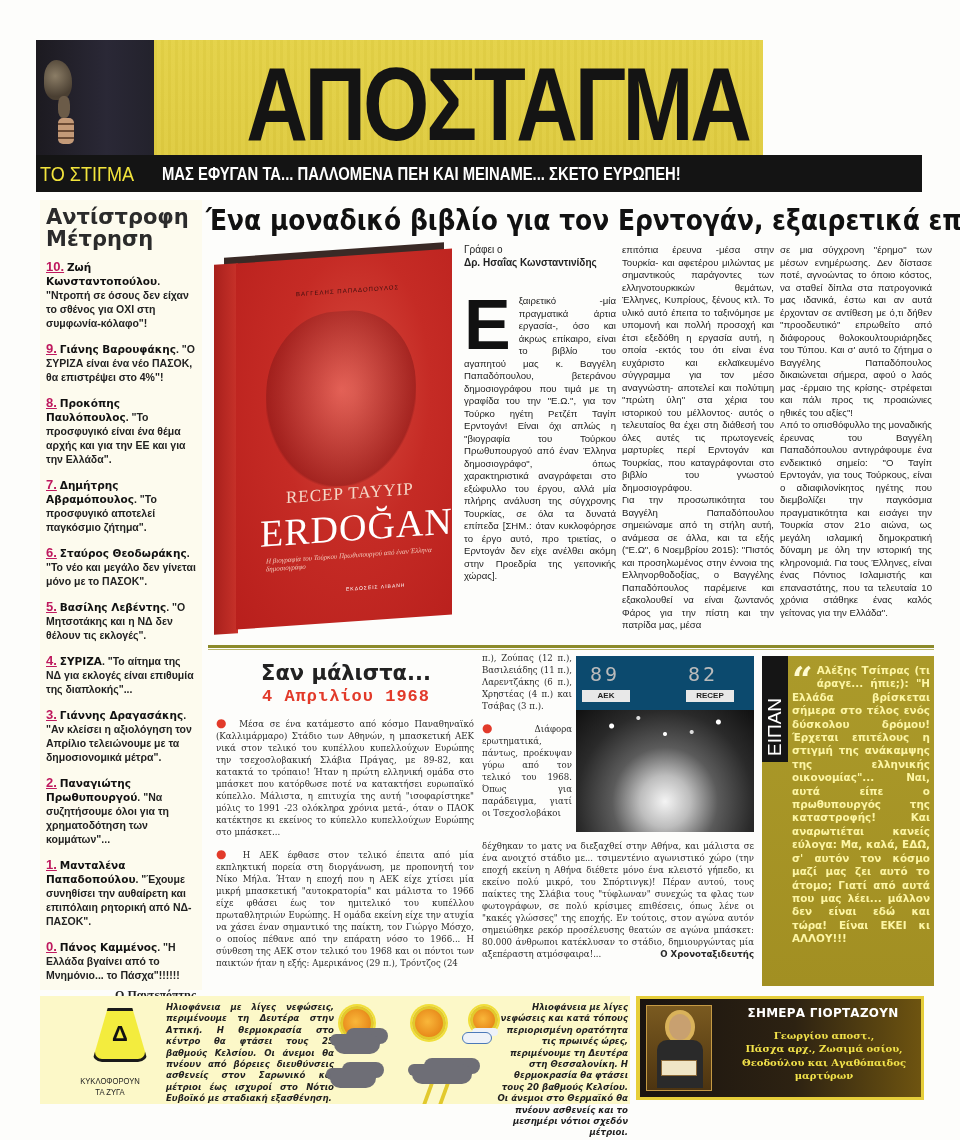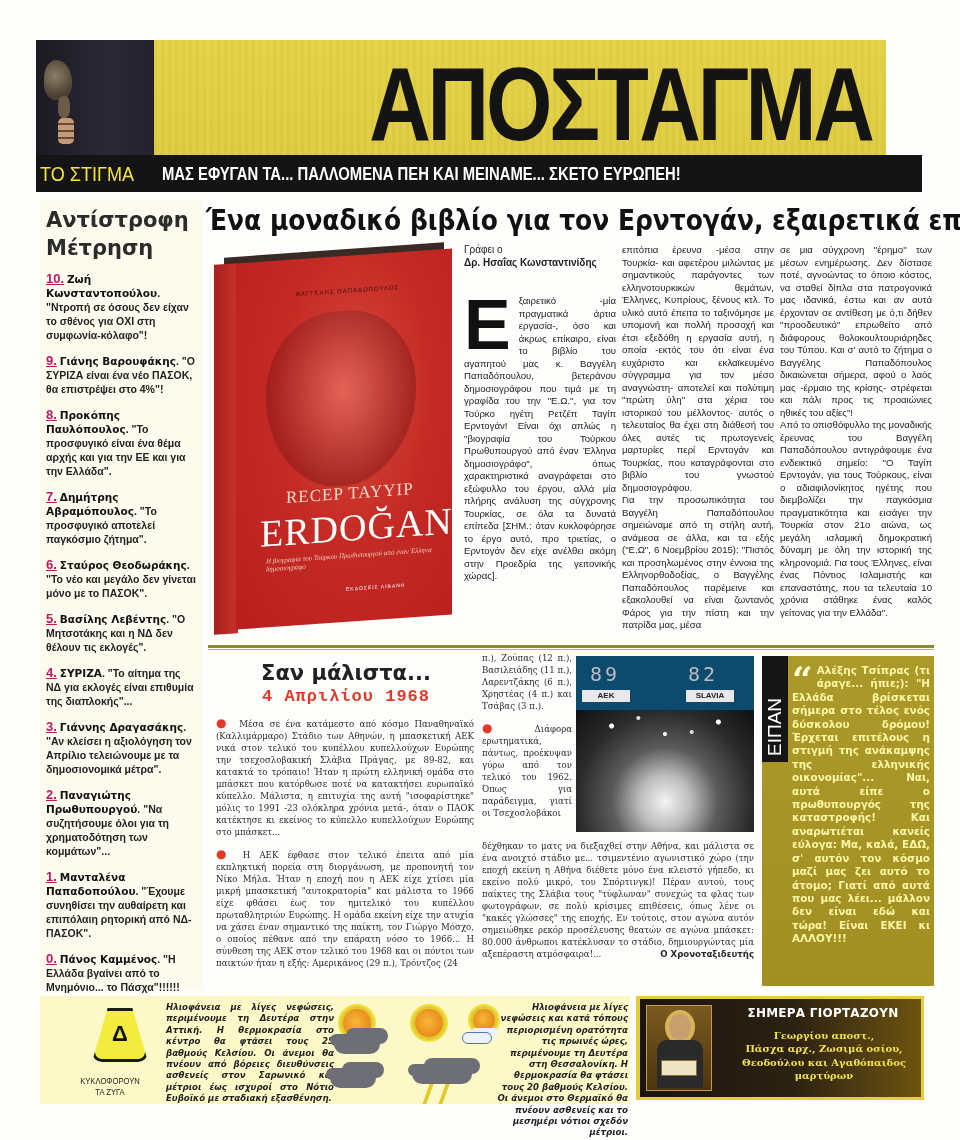--- a/index.html
+++ b/index.html
@@ -6,30 +6,30 @@
   html, body { width: 960px; height: 1140px; background: #fdfdfb; overflow: hidden; }
   body { position: relative; font-family: "Liberation Sans", sans-serif; color: #1a1a1a; }
 
   
   .masthead { position: absolute; left: 36px; top: 40px; width: 886px; height: 152px; }
   .mast-left { position: absolute; left: 0; top: 0; width: 118px; height: 152px; background: linear-gradient(90deg,#1c1a20 0%, #2a2836 60%, #23222c 100%); }
   .peeker { position: absolute; left: 8px; top: 20px; width: 30px; height: 85px; }
   .peeker .head { position:absolute; left:0; top:0; width:28px; height:40px; border-radius: 45% 55% 40% 40%; background: radial-gradient(circle at 40% 40%, #8b7d66, #4a3f32 70%); }
   .peeker .nose { position:absolute; left:14px; top:36px; width:12px; height:22px; border-radius: 40%; background:#6b5b48; }
   .peeker .fingers { position:absolute; left:14px; top:58px; width:16px; height:26px; background: repeating-linear-gradient(180deg,#c49a78 0 5px,#6b4a34 5px 7px); border-radius: 5px; }
-  .mast-right { position: absolute; left: 118px; top: 0; width: 732px; height: 152px;
+  .mast-right { position: absolute; left: 118px; top: 0; width: 609px; height: 152px;
     background: repeating-linear-gradient(90deg, rgba(0,0,0,0.02) 0 3px, rgba(255,255,255,0.03) 3px 7px), linear-gradient(180deg,#e4d246 0%, #ddc93d 100%); text-align: center; }
   .mast-title { position: absolute; right: 14px; top: 12px; font-family: "Liberation Sans", sans-serif; font-weight: bold; font-size: 104px; letter-spacing: -4px; line-height: 1; color: #141414; transform: scaleX(0.82); transform-origin: right top; }
   .mast-bar { position: absolute; left: 0; top: 115px; width: 886px; height: 37px; background: #141414; }
   .mast-stigma { position: absolute; left: 4px; top: 117px; width: 112px; height: 33px; font-size: 21px; color: #f2e43c; font-family: "Liberation Sans", sans-serif; line-height: 33px; transform: scaleX(0.86); transform-origin: left center; white-space: nowrap; }
   .mast-slogan { position: absolute; left: 126px; top: 117px; height: 33px; line-height: 33px; font-size: 19px; font-weight: bold; color: #ffffff; transform: scaleX(0.78); transform-origin: left center; white-space: nowrap; }
 
   
   .sidebar { position: absolute; left: 40px; top: 200px; width: 162px; height: 790px; background: #fdfbee; }
-  .sb-title { font-family: "DejaVu Sans", sans-serif; font-size: 21px; font-weight: bold; line-height: 28px; color: #2b2b2b; margin: 6px 0 10px 6px; }
+  .sb-title { font-family: "DejaVu Sans", sans-serif; font-size: 21px; font-weight: bold; line-height: 22px; color: #2b2b2b; margin: 6px 0 10px 6px; }
   .sb-item { font-size: 10.5px; font-weight: bold; line-height: 14px; color: #222; margin: 0 4px 12px 6px; }
   .sb-num { color: #be185d; font-size: 13px; font-weight: bold; text-decoration: underline; }
   .sb-name { font-weight: 900; color: #111; font-family: "DejaVu Sans", sans-serif; font-size: 10.5px; }
   .sb-sign { text-align: right; font-family: "Liberation Serif", serif; font-weight: bold; font-size: 12px; line-height: 18px; margin-right: 6px; color: #222; }
 
   
   .headline { position: absolute; left: 206px; top: 202px; width: 728px; font-family: "DejaVu Sans", sans-serif; font-size: 29px; line-height: 36px; color: #111; white-space: nowrap; transform: scaleX(0.86); transform-origin: left top; }
   .book { position: absolute; left: 214px; top: 246px; width: 240px; height: 390px; }
   .book-spine { position: absolute; left: 0; top: 18px; width: 24px; height: 370px; background: linear-gradient(90deg,#a8201c,#c8322a); transform: skewY(-4deg); }
   .book-top { position: absolute; left: 10px; top: 4px; width: 220px; height: 16px; background: #3a2a26; transform: skewY(-4deg); }
@@ -173,33 +173,33 @@
 
 <div class="ss-title">Σαν μάλιστα...</div>
 <div class="ss-date">4 Απριλίου 1968</div>
 
 <div class="ss-text ss-a">
   <p><span class="bullet">●</span><span>Μέσα σε ένα κατάμεστο από κόσμο Παναθηναϊκό (Καλλιμάρμαρο) Στάδιο των Αθηνών, η μπασκετική ΑΕΚ νικά στον τελικό του κυπέλλου κυπελλούχων Ευρώπης την τσεχοσλοβακική Σλάβια Πράγας, με 89-82, και κατακτά το τρόπαιο! Ήταν η πρώτη ελληνική ομάδα στο μπάσκετ που κατόρθωσε ποτέ να κατακτήσει ευρωπαϊκό κύπελλο. Μάλιστα, η επιτυχία της αυτή "ισοφαρίστηκε" μόλις το 1991 -23 ολόκληρα χρόνια μετά-, όταν ο ΠΑΟΚ κατέκτησε κι εκείνος το κύπελλο κυπελλούχων Ευρώπης στο μπάσκετ...</span></p>
   <p><span class="bullet">●</span><span>Η ΑΕΚ έφθασε στον τελικό έπειτα από μία εκπληκτική πορεία στη διοργάνωση, με προπονητή τον Νίκο Μήλα. Ήταν η εποχή που η ΑΕΚ είχε χτίσει μία μικρή μπασκετική "αυτοκρατορία" και μάλιστα το 1966 είχε φθάσει έως τον ημιτελικό του κυπέλλου πρωταθλητριών Ευρώπης. Η ομάδα εκείνη είχε την ατυχία να χάσει έναν σημαντικό της παίκτη, τον Γιώργο Μόσχο, ο οποίος πέθανε από την επάρατη νόσο το 1966... Η σύνθεση της ΑΕΚ στον τελικό του 1968 και οι πόντοι των παικτών ήταν η εξής: Αμερικάνος (29 π.), Τρόντζος (24</span></p>
 </div>
 <div class="ss-text ss-b">
   <p>π.), Ζούπας (12 π.), Βασιλειάδης (11 π.), Λαρεντζάκης (6 π.), Χρηστέας (4 π.) και Τσάβας (3 π.).</p>
-  <p><span class="bullet">●</span><span>Διάφορα ερωτηματικά, πάντως, προέκυψαν γύρω από τον τελικό του 1962. Όπως για παράδειγμα, γιατί οι Τσεχοσλοβάκοι</span></p>
+  <p><span class="bullet">●</span><span>Διάφορα ερωτηματικά, πάντως, προέκυψαν γύρω από τον τελικό του 1968. Όπως για παράδειγμα, γιατί οι Τσεχοσλοβάκοι</span></p>
 </div>
 <div class="ss-text ss-c">
   <p><span>δέχθηκαν το ματς να διεξαχθεί στην Αθήνα, και μάλιστα σε ένα ανοιχτό στάδιο με... τσιμεντένιο αγωνιστικό χώρο (την εποχή εκείνη η Αθήνα διέθετε μόνο ένα κλειστό γήπεδο, κι εκείνο πολύ μικρό, του Σπόρτινγκ)! Πέραν αυτού, τους παίκτες της Σλάβια τους "τύφλωναν" συνεχώς τα φλας των φωτογράφων, σε πολύ κρίσιμες επιθέσεις, όπως λένε οι "κακές γλώσσες" της εποχής. Εν τούτοις, στον αγώνα αυτόν σημειώθηκε ρεκόρ προσέλευσης θεατών σε αγώνα μπάσκετ: 80.000 άνθρωποι κατέκλυσαν το στάδιο, δημιουργώντας μία αξεπέραστη ατμόσφαιρα!...</span> <span class="ss-sign">Ο Χρονοταξιδευτής</span></p>
 </div>
 
 <div class="photo">
   <div class="score-row">
     <span class="score" style="left:14px">89</span>
     <span class="score" style="left:112px">82</span>
   </div>
   <div class="team" style="left:6px">ΑΕΚ</div>
-  <div class="team" style="left:110px">SLAVIA</div>
+  <div class="team" style="left:110px">RECEP</div>
   <div class="stadium"></div>
   <div class="lights"></div>
 </div>
 
 <div class="eipan">
   <div class="eipan-tab"></div>
   <div class="eipan-label">ΕΙΠΑΝ</div>
   <div class="eipan-body">
     <span class="quote-mark">“</span><span>Αλέξης Τσίπρας (τι άραγε... ήπιε;): "Η Ελλάδα βρίσκεται σήμερα στο τέλος ενός δύσκολου δρόμου! Έρχεται επιτέλους η στιγμή της ανάκαμψης της ελληνικής οικονομίας"... Ναι, αυτά είπε ο πρωθυπουργός της καταστροφής! Και αναρωτιέται κανείς εύλογα: Μα, καλά, ΕΔΩ, σ' αυτόν τον κόσμο μαζί μας ζει αυτό το άτομο; Γιατί από αυτά που μας λέει... μάλλον δεν είναι εδώ και τώρα! Είναι ΕΚΕΙ κι ΑΛΛΟΥ!!!</span>
   </div>

